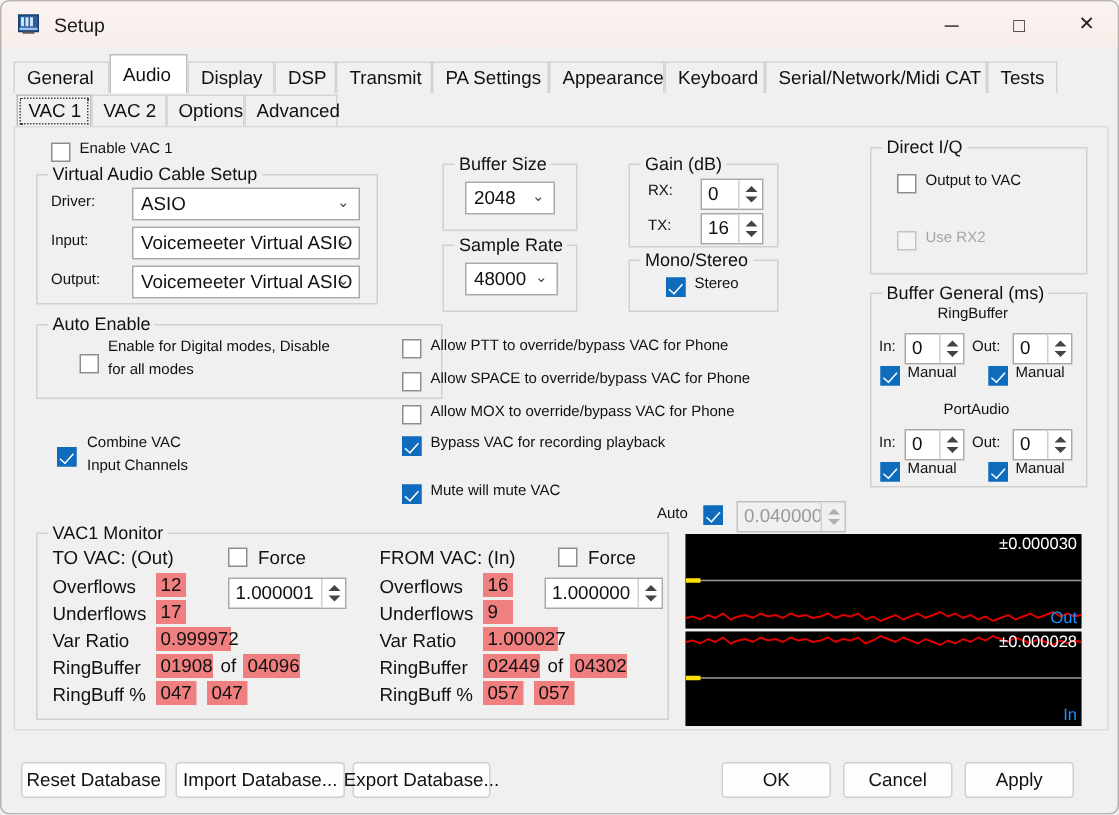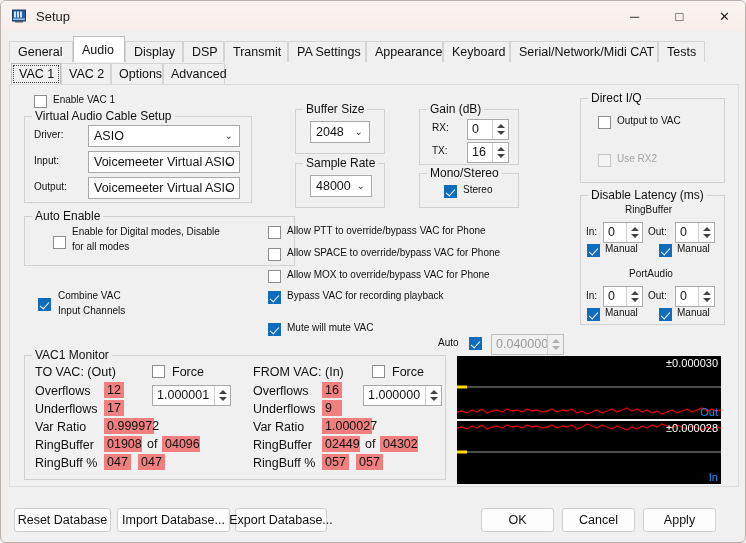--- a/index.html
+++ b/index.html
@@ -227,21 +227,21 @@
 
     <div class="grp" style="left:570px;top:13px;width:145px;height:85px">
       <div class="lg">Direct I/Q</div>
       <div class="cb" style="left:17px;top:17px"></div>
       <div class="lbl" style="left:36px;top:16px">Output to VAC</div>
       <div class="cb dis" style="left:17px;top:55px"></div>
       <div class="lbl" style="left:36px;top:54px;color:#a5a5a5">Use RX2</div>
     </div>
 
     <div class="grp" style="left:570px;top:110px;width:145px;height:130px">
-      <div class="lg">Disable Latency (ms)</div>
+      <div class="lg">Buffer General (ms)</div>
 
       <div class="lbl" style="left:44px;top:8px">RingBuffer</div>
       <div class="lbl" style="left:5px;top:30px">In:</div>
       <div class="spin" style="left:22px;top:26px;width:40px">
         <span>0</span>
         <span class="btns">
             <i class="u"></i>
             <i class="d"></i>
           </span>
       </div>

